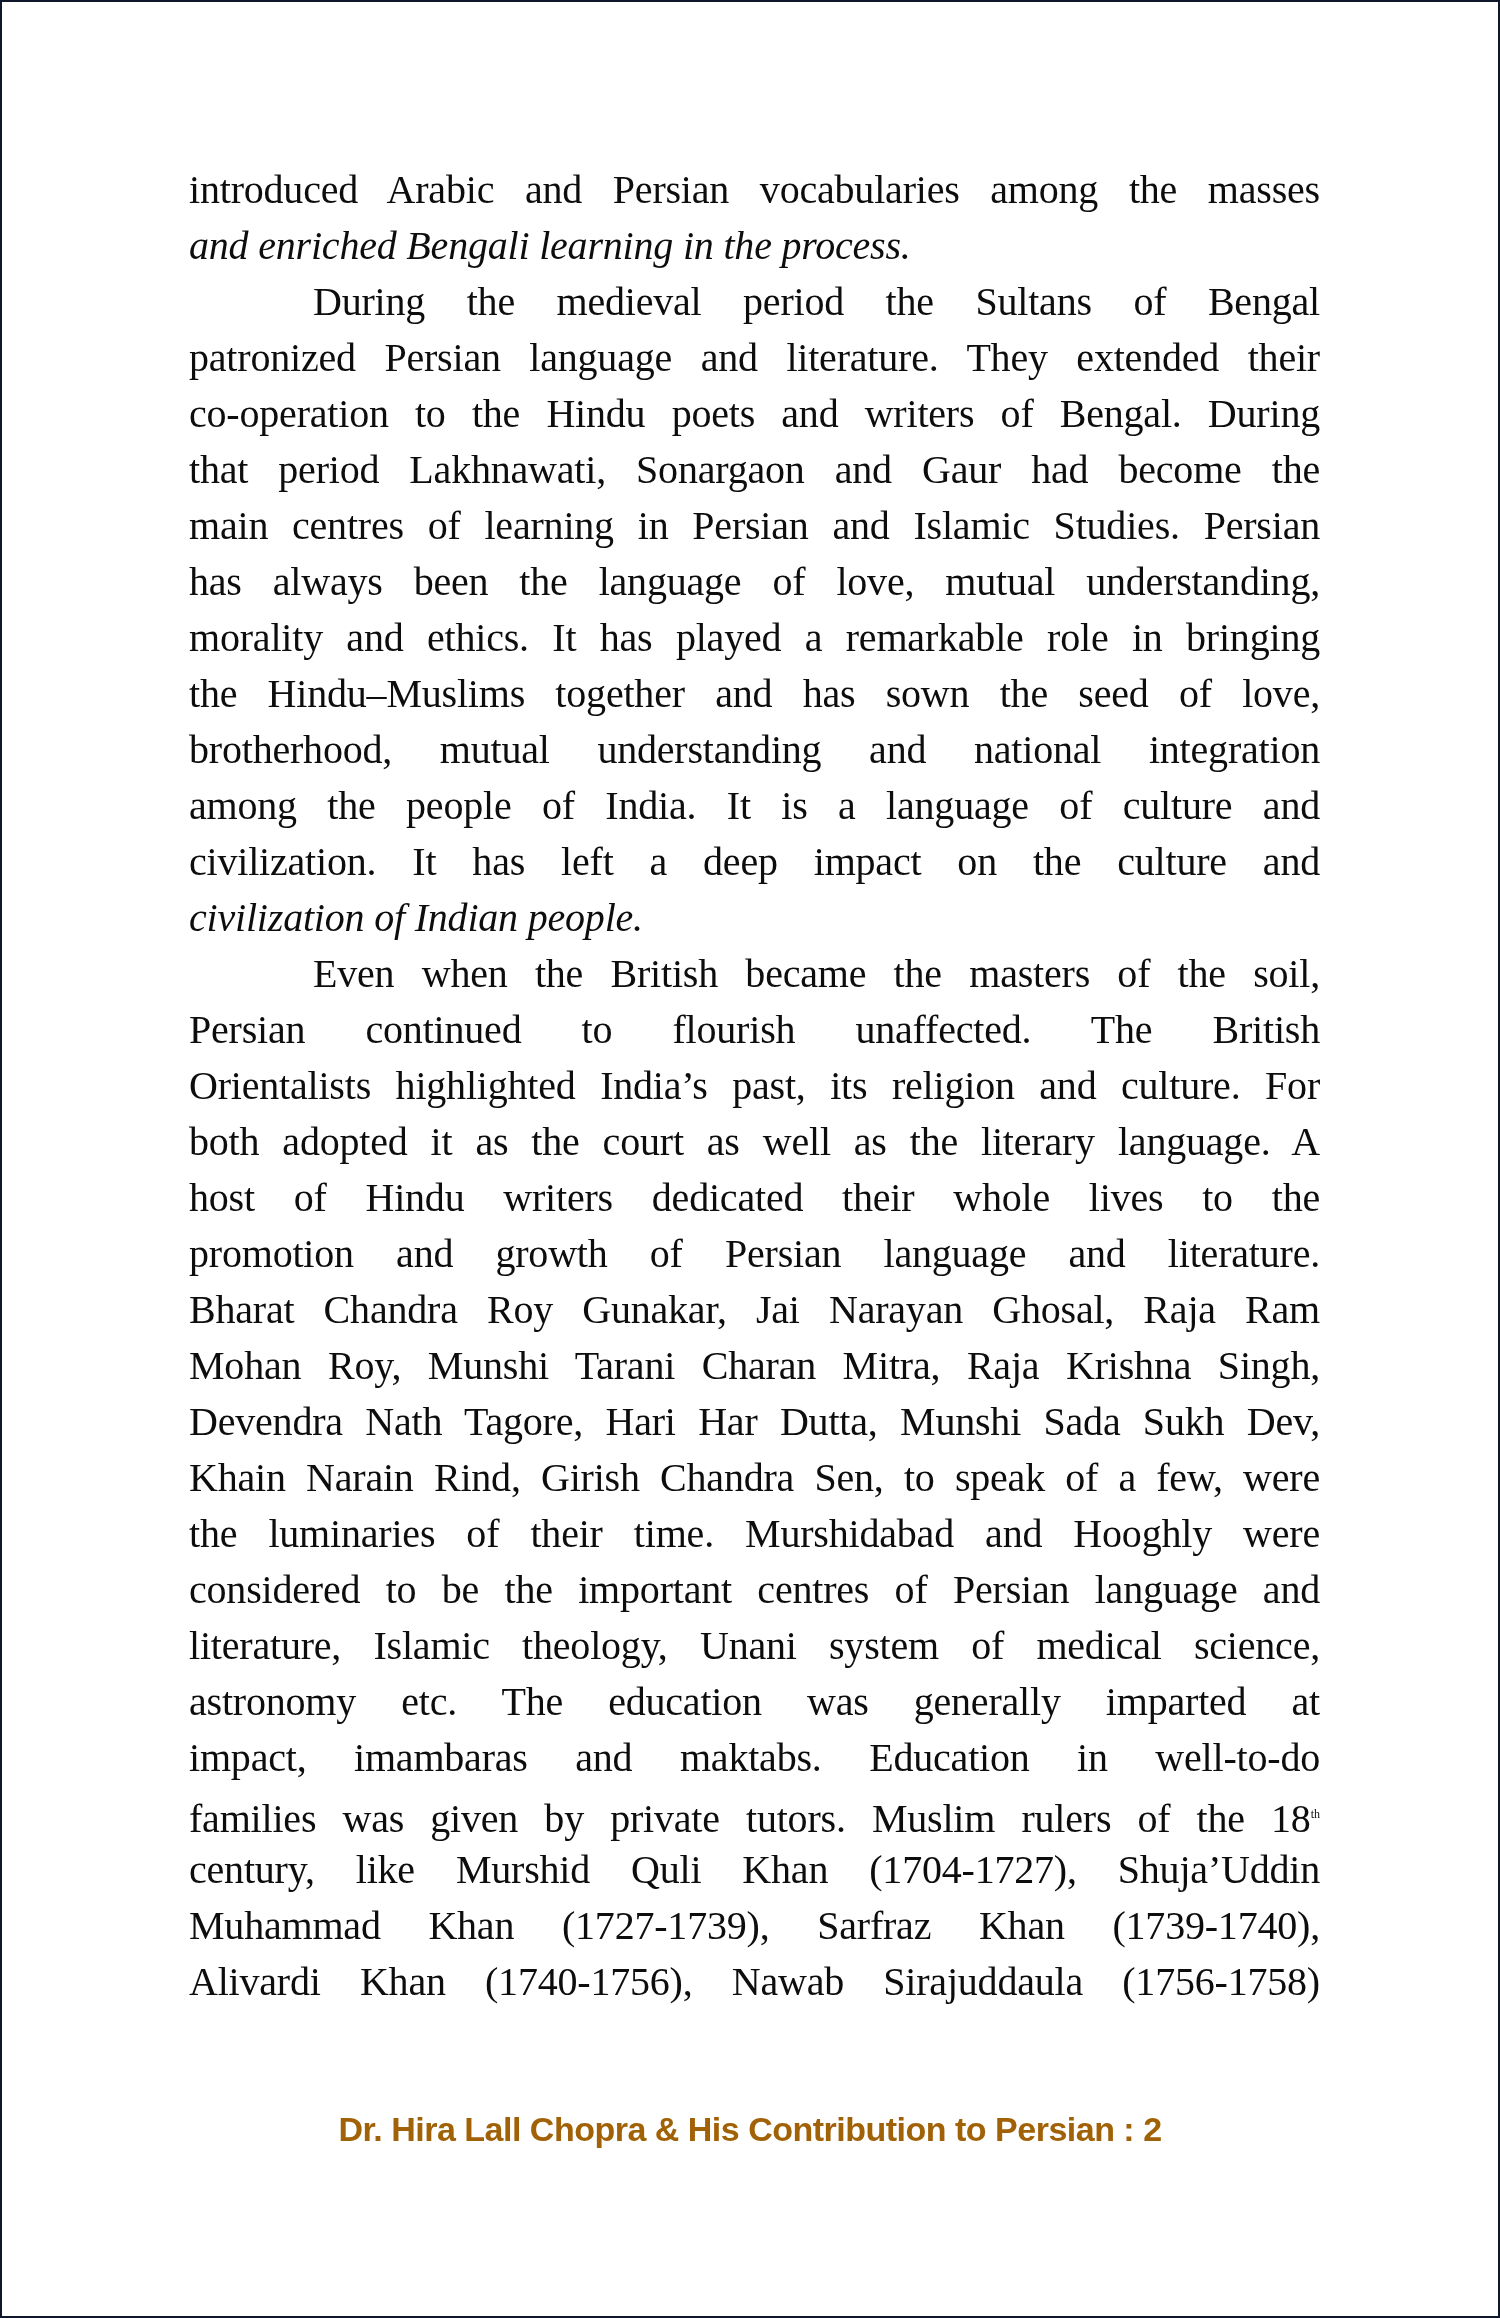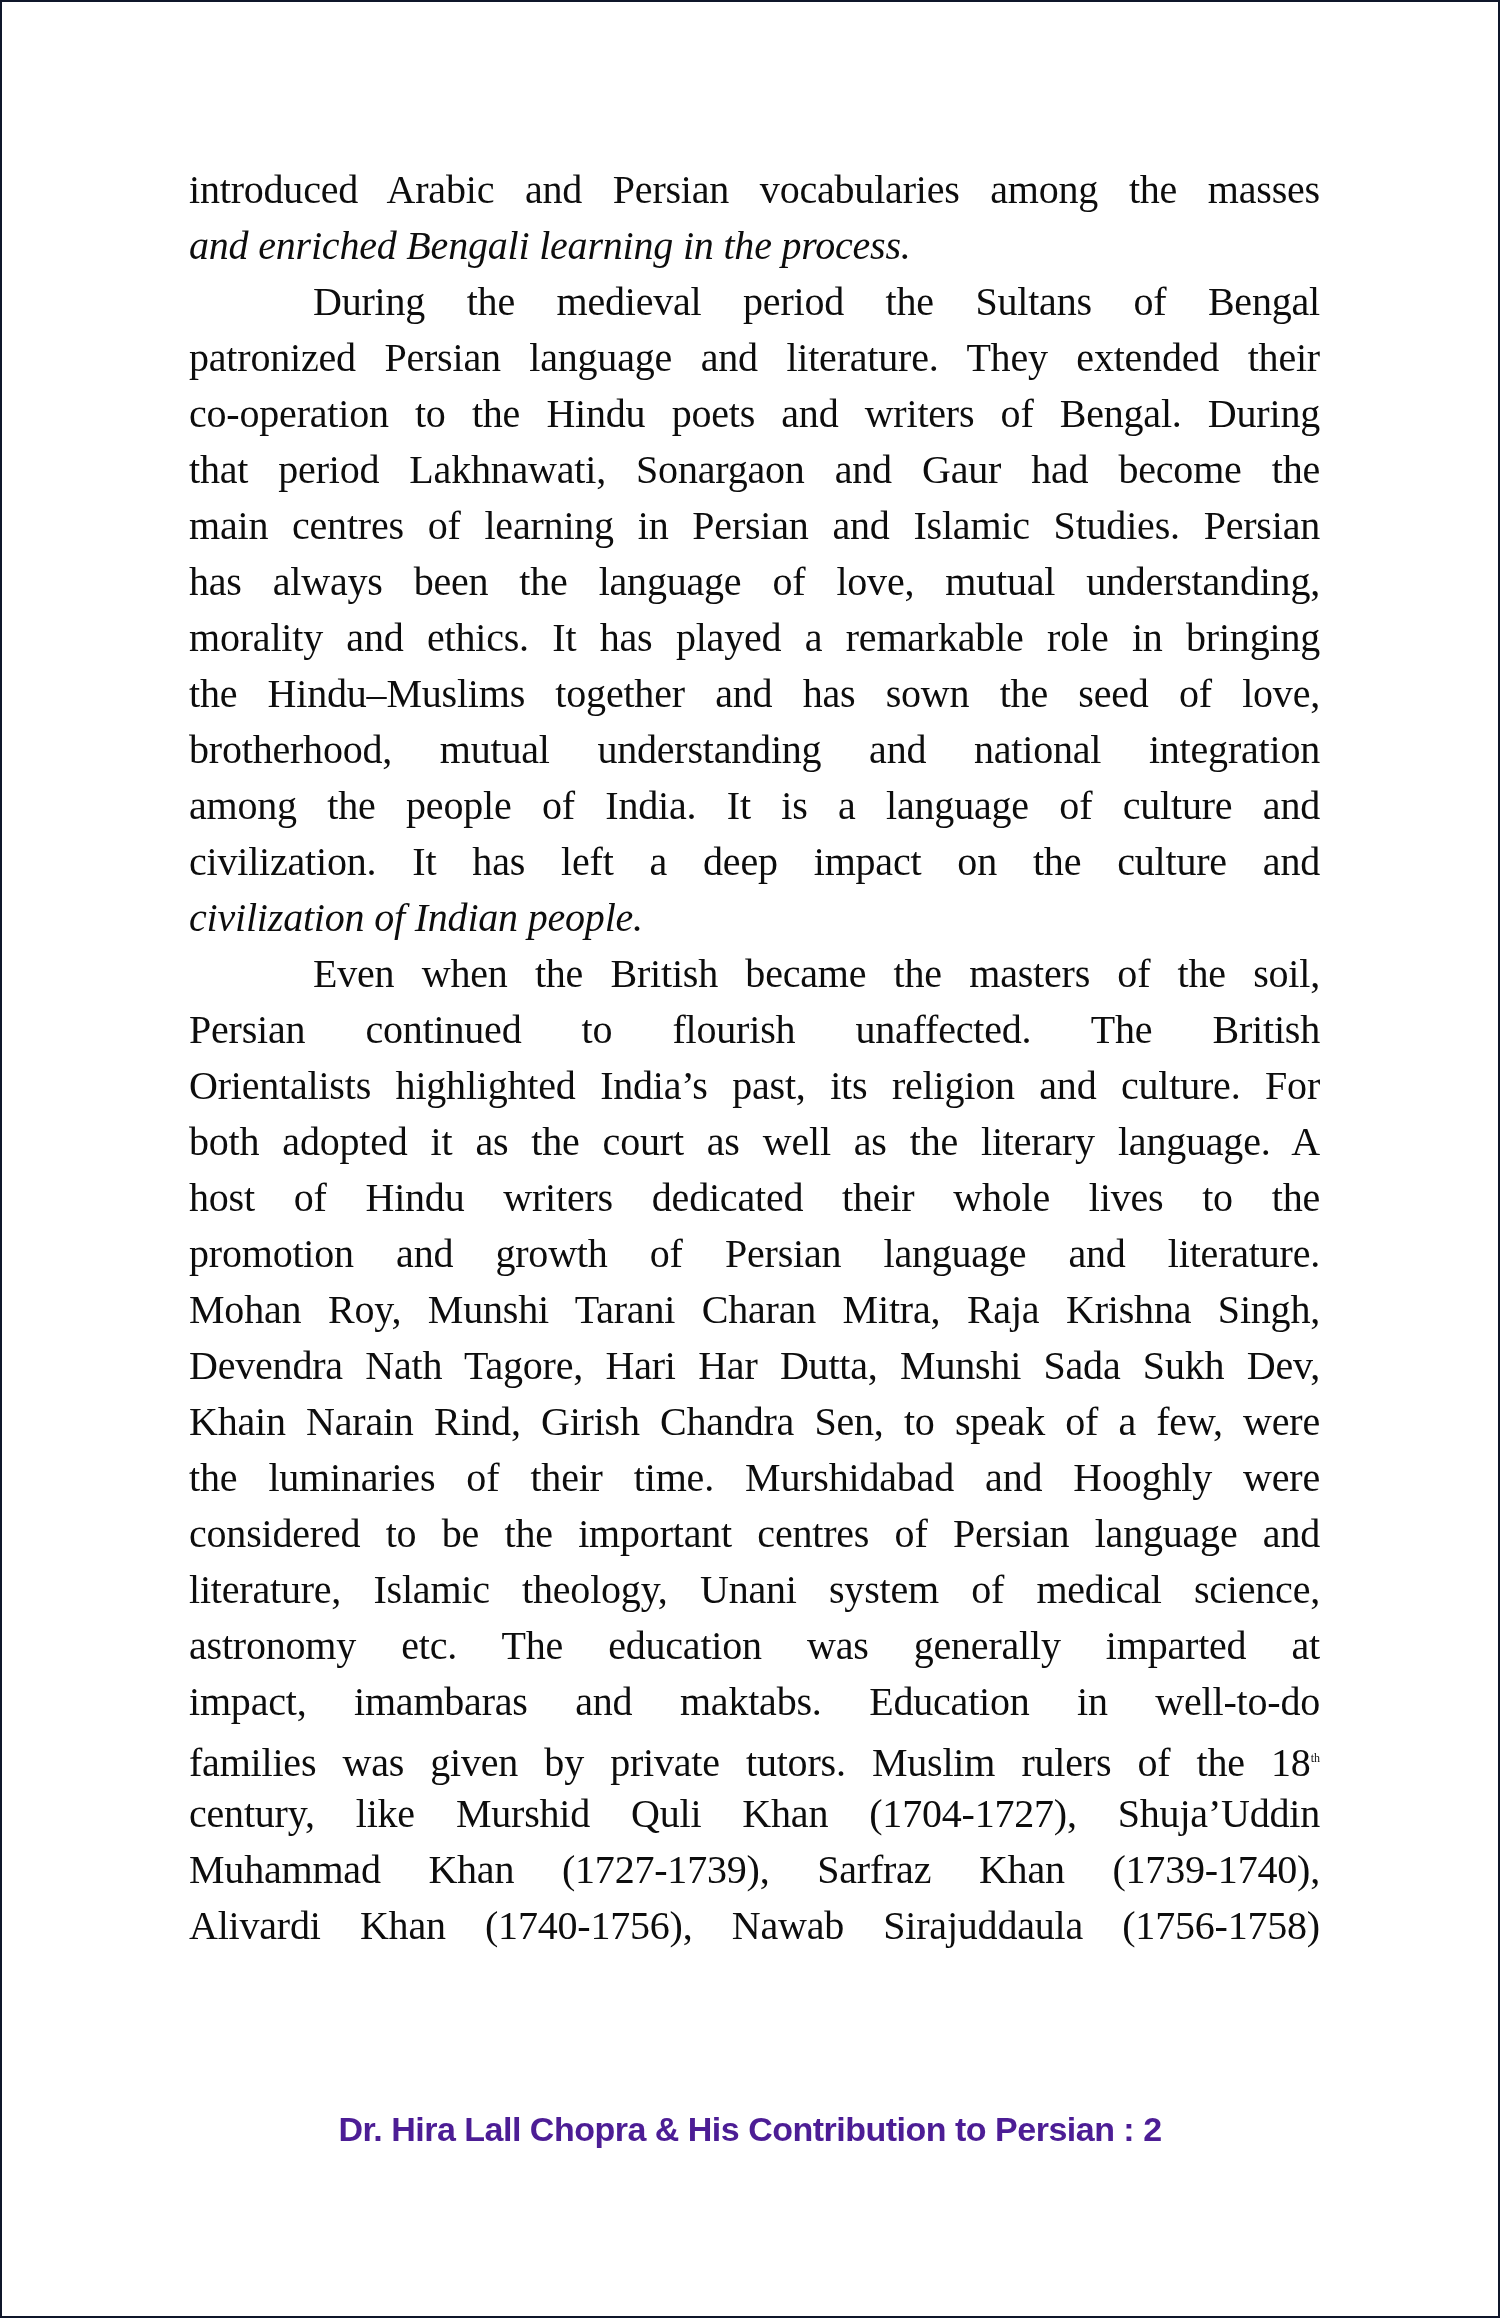--- a/index.html
+++ b/index.html
@@ -50,21 +50,21 @@
   }
   .footer {
     position: absolute;
     top: 2108px;
     left: 0;
     width: 100%;
     text-align: center;
     font-family: "Liberation Sans", sans-serif;
     font-weight: bold;
     font-size: 34px;
-    color: #4c1d95;
+    color: #a16207;
     letter-spacing: -0.5px;
   }
 </style>
 </head>
 <body>
 
 <div class="page">
   <div class="text-block">
       <div class="line"><span>introduced Arabic and Persian vocabularies among the masses</span></div>
       <div class="line no-justify"><span>and enriched Bengali learning in the process.</span></div>
@@ -79,20 +79,21 @@
       <div class="line"><span>brotherhood, mutual understanding and national integration</span></div>
       <div class="line"><span>among the people of India. It is a language of culture and</span></div>
       <div class="line"><span>civilization. It has left a deep impact on the culture and</span></div>
       <div class="line no-justify"><span>civilization of Indian people.</span></div>
       <div class="line indent"><span>Even when the British became the masters of the soil,</span></div>
       <div class="line"><span>Persian continued to flourish unaffected. The British</span></div>
       <div class="line"><span>Orientalists highlighted India’s past, its religion and culture. For</span></div>
       <div class="line"><span>both adopted it as the court as well as the literary language. A</span></div>
       <div class="line"><span>host of Hindu writers dedicated their whole lives to the</span></div>
       <div class="line"><span>promotion and growth of Persian language and literature.</span></div>
+      <div class="line"><span>Bharat Chandra Roy Gunakar, Jai Narayan Ghosal, Raja Ram</span></div>
       <div class="line"><span>Mohan Roy, Munshi Tarani Charan Mitra, Raja Krishna Singh,</span></div>
       <div class="line"><span>Devendra Nath Tagore, Hari Har Dutta, Munshi Sada Sukh Dev,</span></div>
       <div class="line"><span>Khain Narain Rind, Girish Chandra Sen, to speak of a few, were</span></div>
       <div class="line"><span>the luminaries of their time. Murshidabad and Hooghly were</span></div>
       <div class="line"><span>considered to be the important centres of Persian language and</span></div>
       <div class="line"><span>literature, Islamic theology, Unani system of medical science,</span></div>
       <div class="line"><span>astronomy etc. The education was generally imparted at</span></div>
       <div class="line"><span>impact, imambaras and maktabs. Education in well-to-do</span></div>
       <div class="line"><span>families was given by private tutors. Muslim rulers of the 18</span><span class="sup">th</span></div>
       <div class="line"><span>century, like Murshid Quli Khan (1704-1727), Shuja’Uddin</span></div>

